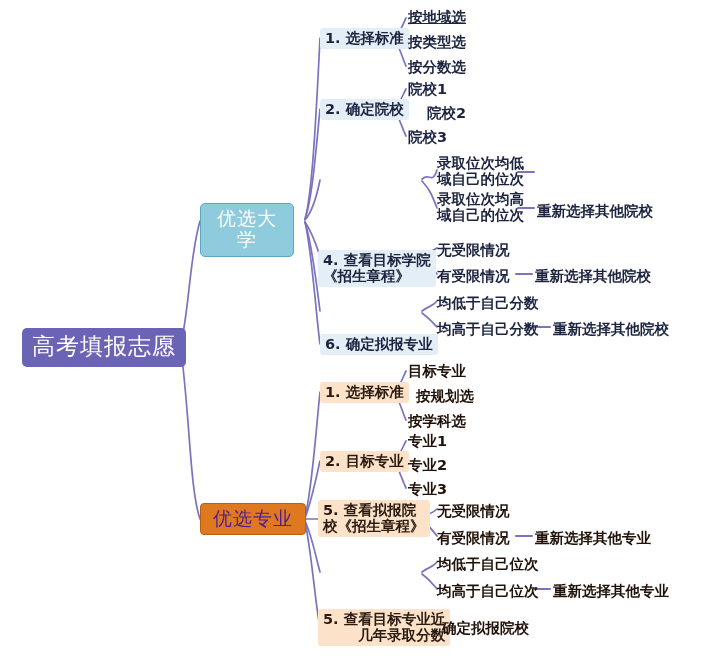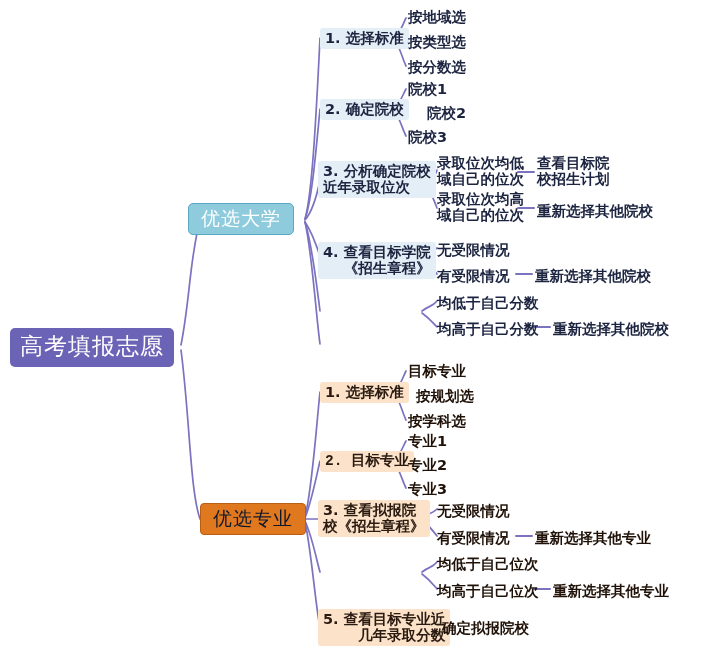--- a/index.html
+++ b/index.html
@@ -37,37 +37,38 @@
   
   .root {
     background: #6b63b5;
     color: #ffffff;
     border-radius: 5px;
     font-size: 23px;
     letter-spacing: 1px;
     padding: 6px 10px 7px 10px;
     text-align: center;
     font-weight: 500;
+    margin-left: 12px;
   }
 
   
   .branch-blue {
     background: #8ecbdd;
     color: #ffffff;
     border: 1px solid #5aa9c0;
     border-radius: 5px;
     font-size: 19px;
     letter-spacing: 1px;
     padding: 4px 12px 5px 12px;
     text-align: center;
     font-weight: 500;
   }
   .branch-orange {
     background: #e07820;
-    color: #0f172a;
+    color: #4c1d95;
     border: 1px solid #b85f14;
     border-radius: 4px;
     font-size: 19px;
     letter-spacing: 1px;
     padding: 4px 12px 5px 12px;
     text-align: center;
     font-weight: 500;
   }
 
   
@@ -167,66 +168,63 @@
       <path d="M516,274 L532,274" stroke-width="2"></path>
       <path d="M534,327 L550,327" stroke-width="2"></path>
       <path d="M516,536 L532,536" stroke-width="2"></path>
       <path d="M534,589 L550,589" stroke-width="2"></path>
       <path d="M422,627 L437,627" stroke-width="2"></path>
     </g>
   </svg>
 
   <div class="node root" style="left:10px; top:328px;">高考填报志愿</div>
 
-  <div class="node branch-blue" style="left:188px; top:203px; width:106px;">优选大学</div>
+  <div class="node branch-blue" style="left:200px; top:203px; width:94px;">优选大学</div>
 
   <div class="node n2-blue" style="left:320px; top:28px;">1. 选择标准</div>
-  <div class="node leaf" style="left:408px; top:8px;">按地域选</div>
+  <div class="node leaf" style="left:408px; top:8px;text-decoration:underline;">按地域选</div>
   <div class="node leaf" style="left:408px; top:33px;">按类型选</div>
   <div class="node leaf" style="left:408px; top:58px;">按分数选</div>
 
   <div class="node n2-blue" style="left:320px; top:99px;">2. 确定院校</div>
   <div class="node leaf" style="left:408px; top:80px;text-align:center;">院校1</div>
   <div class="node leaf" style="left:408px; top:104px;padding-left:19px;">院校2</div>
   <div class="node leaf" style="left:408px; top:128px;">院校3</div>
 
-  <div class="node n2-blue" style="left:318px; top:161px; text-align:left;">3. 分析确定院校
-近年录取位次</div>
   <div class="node leaf" style="left:437px; top:154px;">录取位次均低
 域自己的位次</div>
-  <div class="node leaf" style="left:537px; top:154px;">查看目标院
-校招生计划</div>
   <div class="node leaf" style="left:437px; top:190px;">录取位次均高
 域自己的位次</div>
   <div class="node leaf" style="left:537px; top:202px;">重新选择其他院校</div>
 
-  <div class="node n2-blue" style="left:318px; top:242px; text-align:right;">4. 查看目标学院
+  <div class="node n2-blue" style="left:318px; top:250px; text-align:left;">4. 查看目标学院
 《招生章程》</div>
   <div class="node leaf" style="left:437px; top:241px;">无受限情况</div>
   <div class="node leaf" style="left:437px; top:267px;">有受限情况</div>
   <div class="node leaf" style="left:535px; top:267px;">重新选择其他院校</div>
 
   <div class="node leaf" style="left:437px; top:294px;">均低于自己分数</div>
   <div class="node leaf" style="left:437px; top:320px;">均高于自己分数</div>
   <div class="node leaf" style="left:553px; top:320px;">重新选择其他院校</div>
 
+  <div class="node n2-blue" style="left:320px; top:334px;">6. 确定拟报专业</div>
 
   <div class="node branch-orange" style="left:200px; top:503px; width:106px;">优选专业</div>
 
   <div class="node n2-orange" style="left:320px; top:382px;">1. 选择标准</div>
   <div class="node leaf-o" style="left:408px; top:362px;">目标专业</div>
   <div class="node leaf-o" style="left:416px; top:387px;">按规划选</div>
   <div class="node leaf-o" style="left:408px; top:412px;">按学科选</div>
 
-  <div class="node n2-orange" style="left:320px; top:451px;font-family:Liberation Mono, monospace;">2. 目标专业</div>
+  <div class="node n2-orange" style="left:320px; top:451px;">2. 目标专业</div>
   <div class="node leaf-o" style="left:408px; top:432px;">专业1</div>
   <div class="node leaf-o" style="left:408px; top:456px;">专业2</div>
   <div class="node leaf-o" style="left:408px; top:480px;">专业3</div>
 
-  <div class="node n2-orange" style="left:318px; top:500px; text-align:left;">3. 查看拟报院
+  <div class="node n2-orange" style="left:318px; top:500px; text-align:left;">5. 查看拟报院
 校《招生章程》</div>
   <div class="node leaf-o" style="left:437px; top:502px;">无受限情况</div>
   <div class="node leaf-o" style="left:437px; top:529px;">有受限情况</div>
   <div class="node leaf-o" style="left:535px; top:529px;">重新选择其他专业</div>
 
   <div class="node leaf-o" style="left:437px; top:555px;">均低于自己位次</div>
   <div class="node leaf-o" style="left:437px; top:582px;">均高于自己位次</div>
   <div class="node leaf-o" style="left:553px; top:582px;">重新选择其他专业</div>
 
   <div class="node n2-orange" style="left:318px; top:609px; text-align:right;">5. 查看目标专业近

